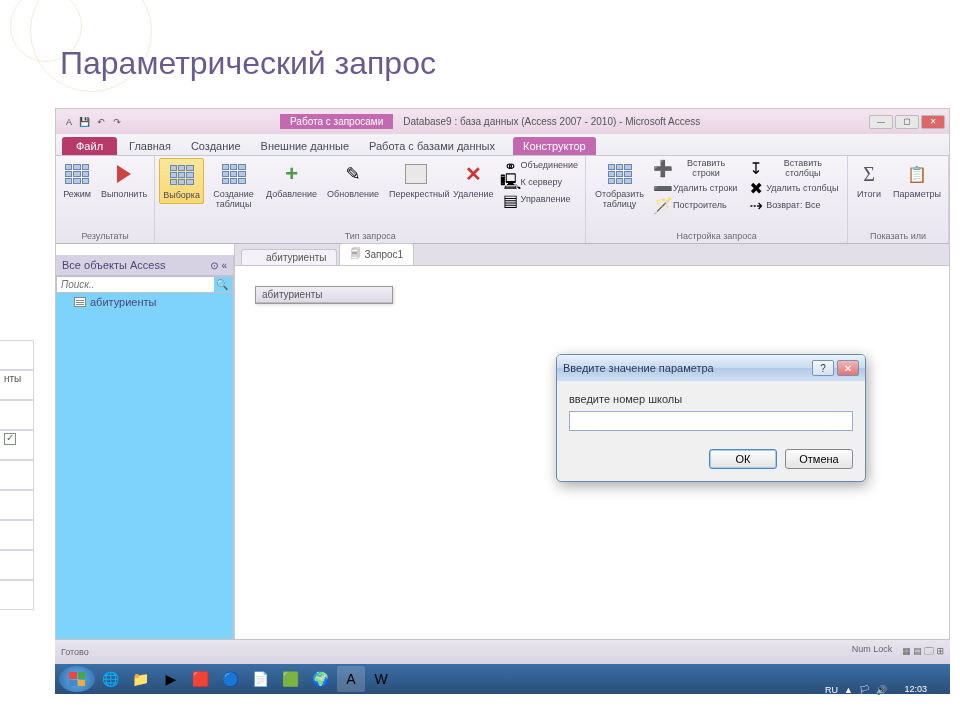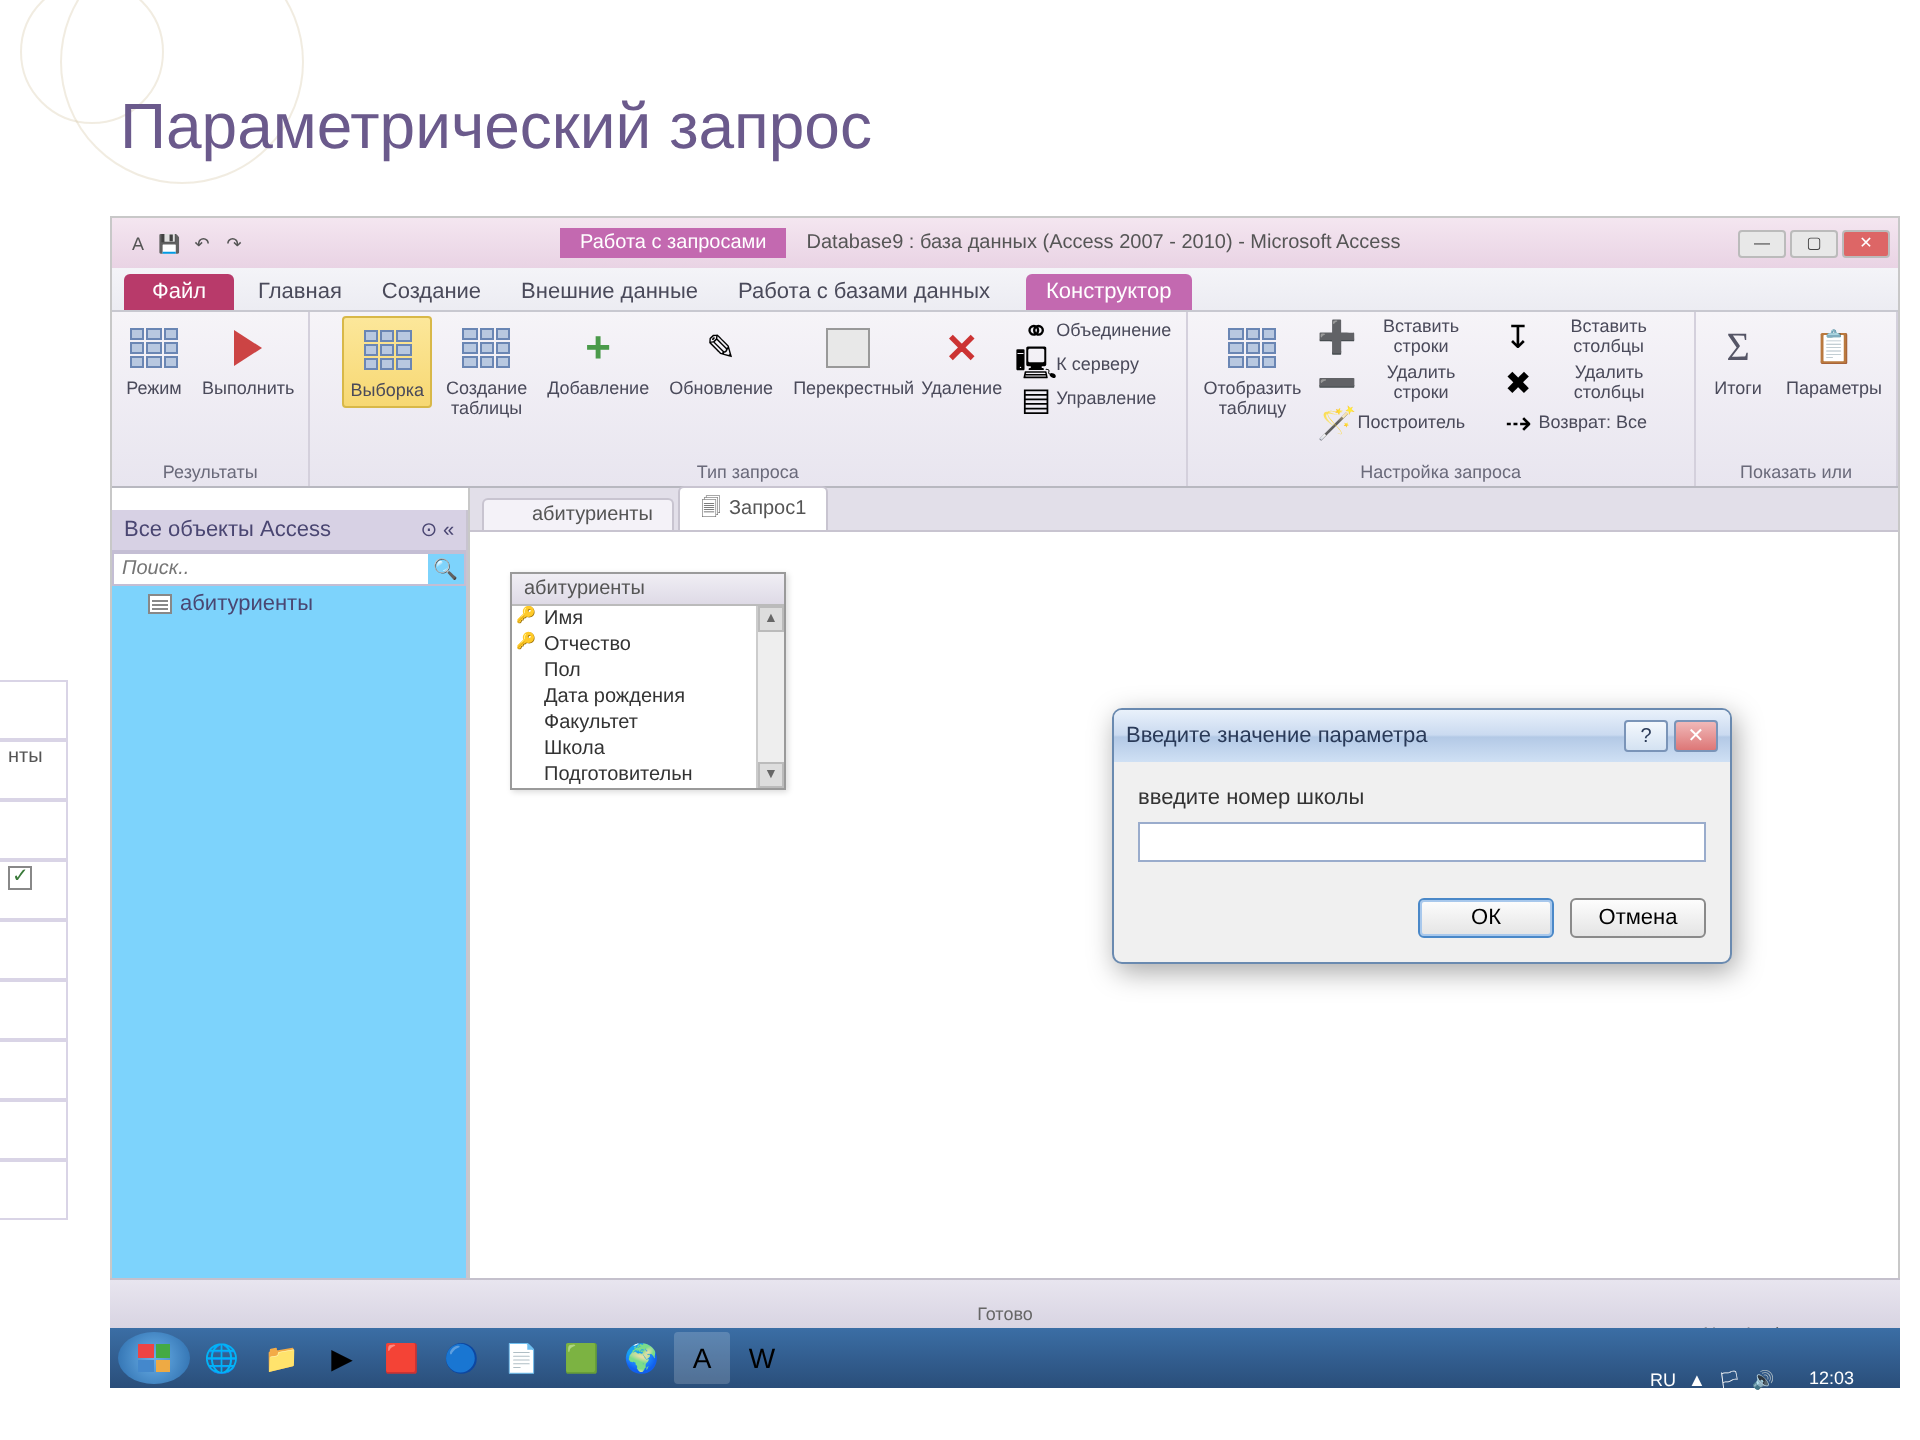--- a/index.html
+++ b/index.html
@@ -25,21 +25,21 @@
 .win-title .wbtns .close { background: #d66; color: #fff; }
 .ribbon-tabs { height: 22px; background: linear-gradient(#f4f4f8,#ececf2); display: flex; align-items: flex-end; font-size: 11px; padding-left: 6px; border-bottom: 1px solid #c8c8d0; }
 .ribbon-tabs .file { background: #b83a6a; color: #fff; padding: 3px 14px; border-radius: 3px 3px 0 0; margin-right: 2px; }
 .ribbon-tabs .tab { padding: 3px 10px; color: #4a4a5a; cursor: pointer; }
 .ribbon-tabs .tab.ctx { background: #c369b0; color: #fff; border-radius: 3px 3px 0 0; margin-left: 8px; }
 .ribbon { height: 88px; background: linear-gradient(#f6f4f8,#e8e5ef); display: flex; border-bottom: 1px solid #b8b8c0; }
 .rgroup { border-right: 1px solid #d4d0dc; padding: 2px 4px 0; display: flex; flex-direction: column; position: relative; }
 .rgroup .items { display: flex; flex: 1; gap: 4px; align-items: flex-start; }
 .rgroup .glabel { font-size: 9px; color: #6a6a7a; text-align: center; padding: 2px 0; }
 .rbtn { display: flex; flex-direction: column; align-items: center; padding: 2px 3px; cursor: pointer; border-radius: 2px; }
-.rbtn.active { background: linear-gradient(#fce79a,#f7d873); border: 1px solid #d8b848; margin-left: 12px; }
+.rbtn.active { background: linear-gradient(#fce79a,#f7d873); border: 1px solid #d8b848; }
 .rbtn .ic { width: 28px; height: 28px; display: flex; align-items: center; justify-content: center; }
 .rbtn .lbl { font-size: 9px; color: #4a4a5a; text-align: center; line-height: 1.1; margin-top: 2px; max-width: 54px; }
 .rbtn.small { flex-direction: row; gap: 3px; padding: 1px 3px; }
 .rbtn.small .ic { width: 14px; height: 14px; }
 .rbtn.small .lbl { font-size: 9px; margin: 0; max-width: none; }
 .stack { display: flex; flex-direction: column; gap: 1px; }
 .icon-table { width: 24px; height: 20px; display: grid; grid-template: repeat(3,1fr)/repeat(3,1fr); gap: 1px; }
 .icon-table span { background: #b8c8e0; border: 1px solid #6a86b4; }
 .icon-run { width: 0; height: 0; border-left: 14px solid #c44; border-top: 9px solid transparent; border-bottom: 9px solid transparent; }
 .icon-plus { font-size: 22px; color: #4a9a4a; font-weight: bold; }
@@ -81,21 +81,21 @@
 .dlg-btns { display: flex; justify-content: flex-end; gap: 8px; padding: 8px 12px 12px; }
 .dlg-btns button { min-width: 68px; padding: 3px 12px; font-size: 11px; border: 1px solid #8a8a8a; border-radius: 3px; background: linear-gradient(#fdfdfd,#e4e4e4); cursor: pointer; }
 .dlg-btns button.primary { border-color: #4a88c8; box-shadow: 0 0 0 1px #a8c8ec inset; }
 .taskbar { position: absolute; left: 55px; bottom: 26px; width: 895px; height: 30px; background: linear-gradient(#3b6ea5,#2a4e7a); display: flex; align-items: center; padding: 0 4px; gap: 2px; }
 .taskbar .start { width: 36px; height: 26px; border-radius: 50%; background: radial-gradient(circle,#6ab0e8,#2a6aaa); display: flex; align-items: center; justify-content: center; }
 .taskbar .start .flag { width: 16px; height: 14px; display: grid; grid-template: 1fr 1fr/1fr 1fr; gap: 1px; }
 .taskbar .start .flag span:nth-child(1){background:#e44;} .taskbar .start .flag span:nth-child(2){background:#4a4;} .taskbar .start .flag span:nth-child(3){background:#48c;} .taskbar .start .flag span:nth-child(4){background:#ea4;}
 .taskbar .tbtn { width: 28px; height: 26px; display: flex; align-items: center; justify-content: center; font-size: 14px; border-radius: 2px; }
 .taskbar .tray { margin-left: auto; display: flex; align-items: flex-start; gap: 6px; color: #fff; font-size: 9px; padding-right: 8px; margin-top: 32px; }
 .taskbar .tray .clock { text-align: center; line-height: 1.1; }
-.statusbar { position: absolute; left: 55px; bottom: 56px; width: 895px; height: 18px; background: linear-gradient(#e8e5ef,#d8d4e2); border-top: 1px solid #c4c0cc; font-size: 9px; color: #666; display: flex; align-items: center; padding: 12px 6px; flex-direction: column; }
+.statusbar { position: absolute; left: 55px; bottom: 56px; width: 895px; height: 18px; background: linear-gradient(#e8e5ef,#d8d4e2); border-top: 1px solid #c4c0cc; font-size: 9px; color: #666; display: flex; align-items: center; padding: 12px 6px; }
 .statusbar .right { margin-left: auto; display: flex; gap: 10px; }
 </style>
 </head>
 <body>
 
 <div class="slide">
   <div class="slide-deco"></div>
   <div class="slide-title">Параметрический запрос</div>
 
   <div class="side-col">
@@ -332,34 +332,20 @@
               <span>абитуриенты</span>
             </div>
           <div class="doctab active">
               <span>🗐</span>
               <span>Запрос1</span>
             </div>
         </div>
         <div class="designarea">
           <div class="tablebox">
             <div class="tb-title">абитуриенты</div>
-            <div class="tb-body">
-              <div class="tb-row key">Имя</div>
-              <div class="tb-row key">Отчество</div>
-              <div class="tb-row">Пол</div>
-              <div class="tb-row">Дата рождения</div>
-              <div class="tb-row">Факультет</div>
-              <div class="tb-row">Школа</div>
-              <div class="tb-row">Подготовительн</div>
-              <div class="tb-scroll">
-                <div class="arr">▲</div>
-                <div style="flex:1"></div>
-                <div class="arr" style="position:absolute;bottom:0;left:0;right:0">▼</div>
-              </div>
-            </div>
           </div>
         </div>
       </div>
     </div>
 
     <div class="dialog">
       <div class="dlg-title">
         <span>Введите значение параметра</span>
         <div class="dbtns">
           <span>?</span>

